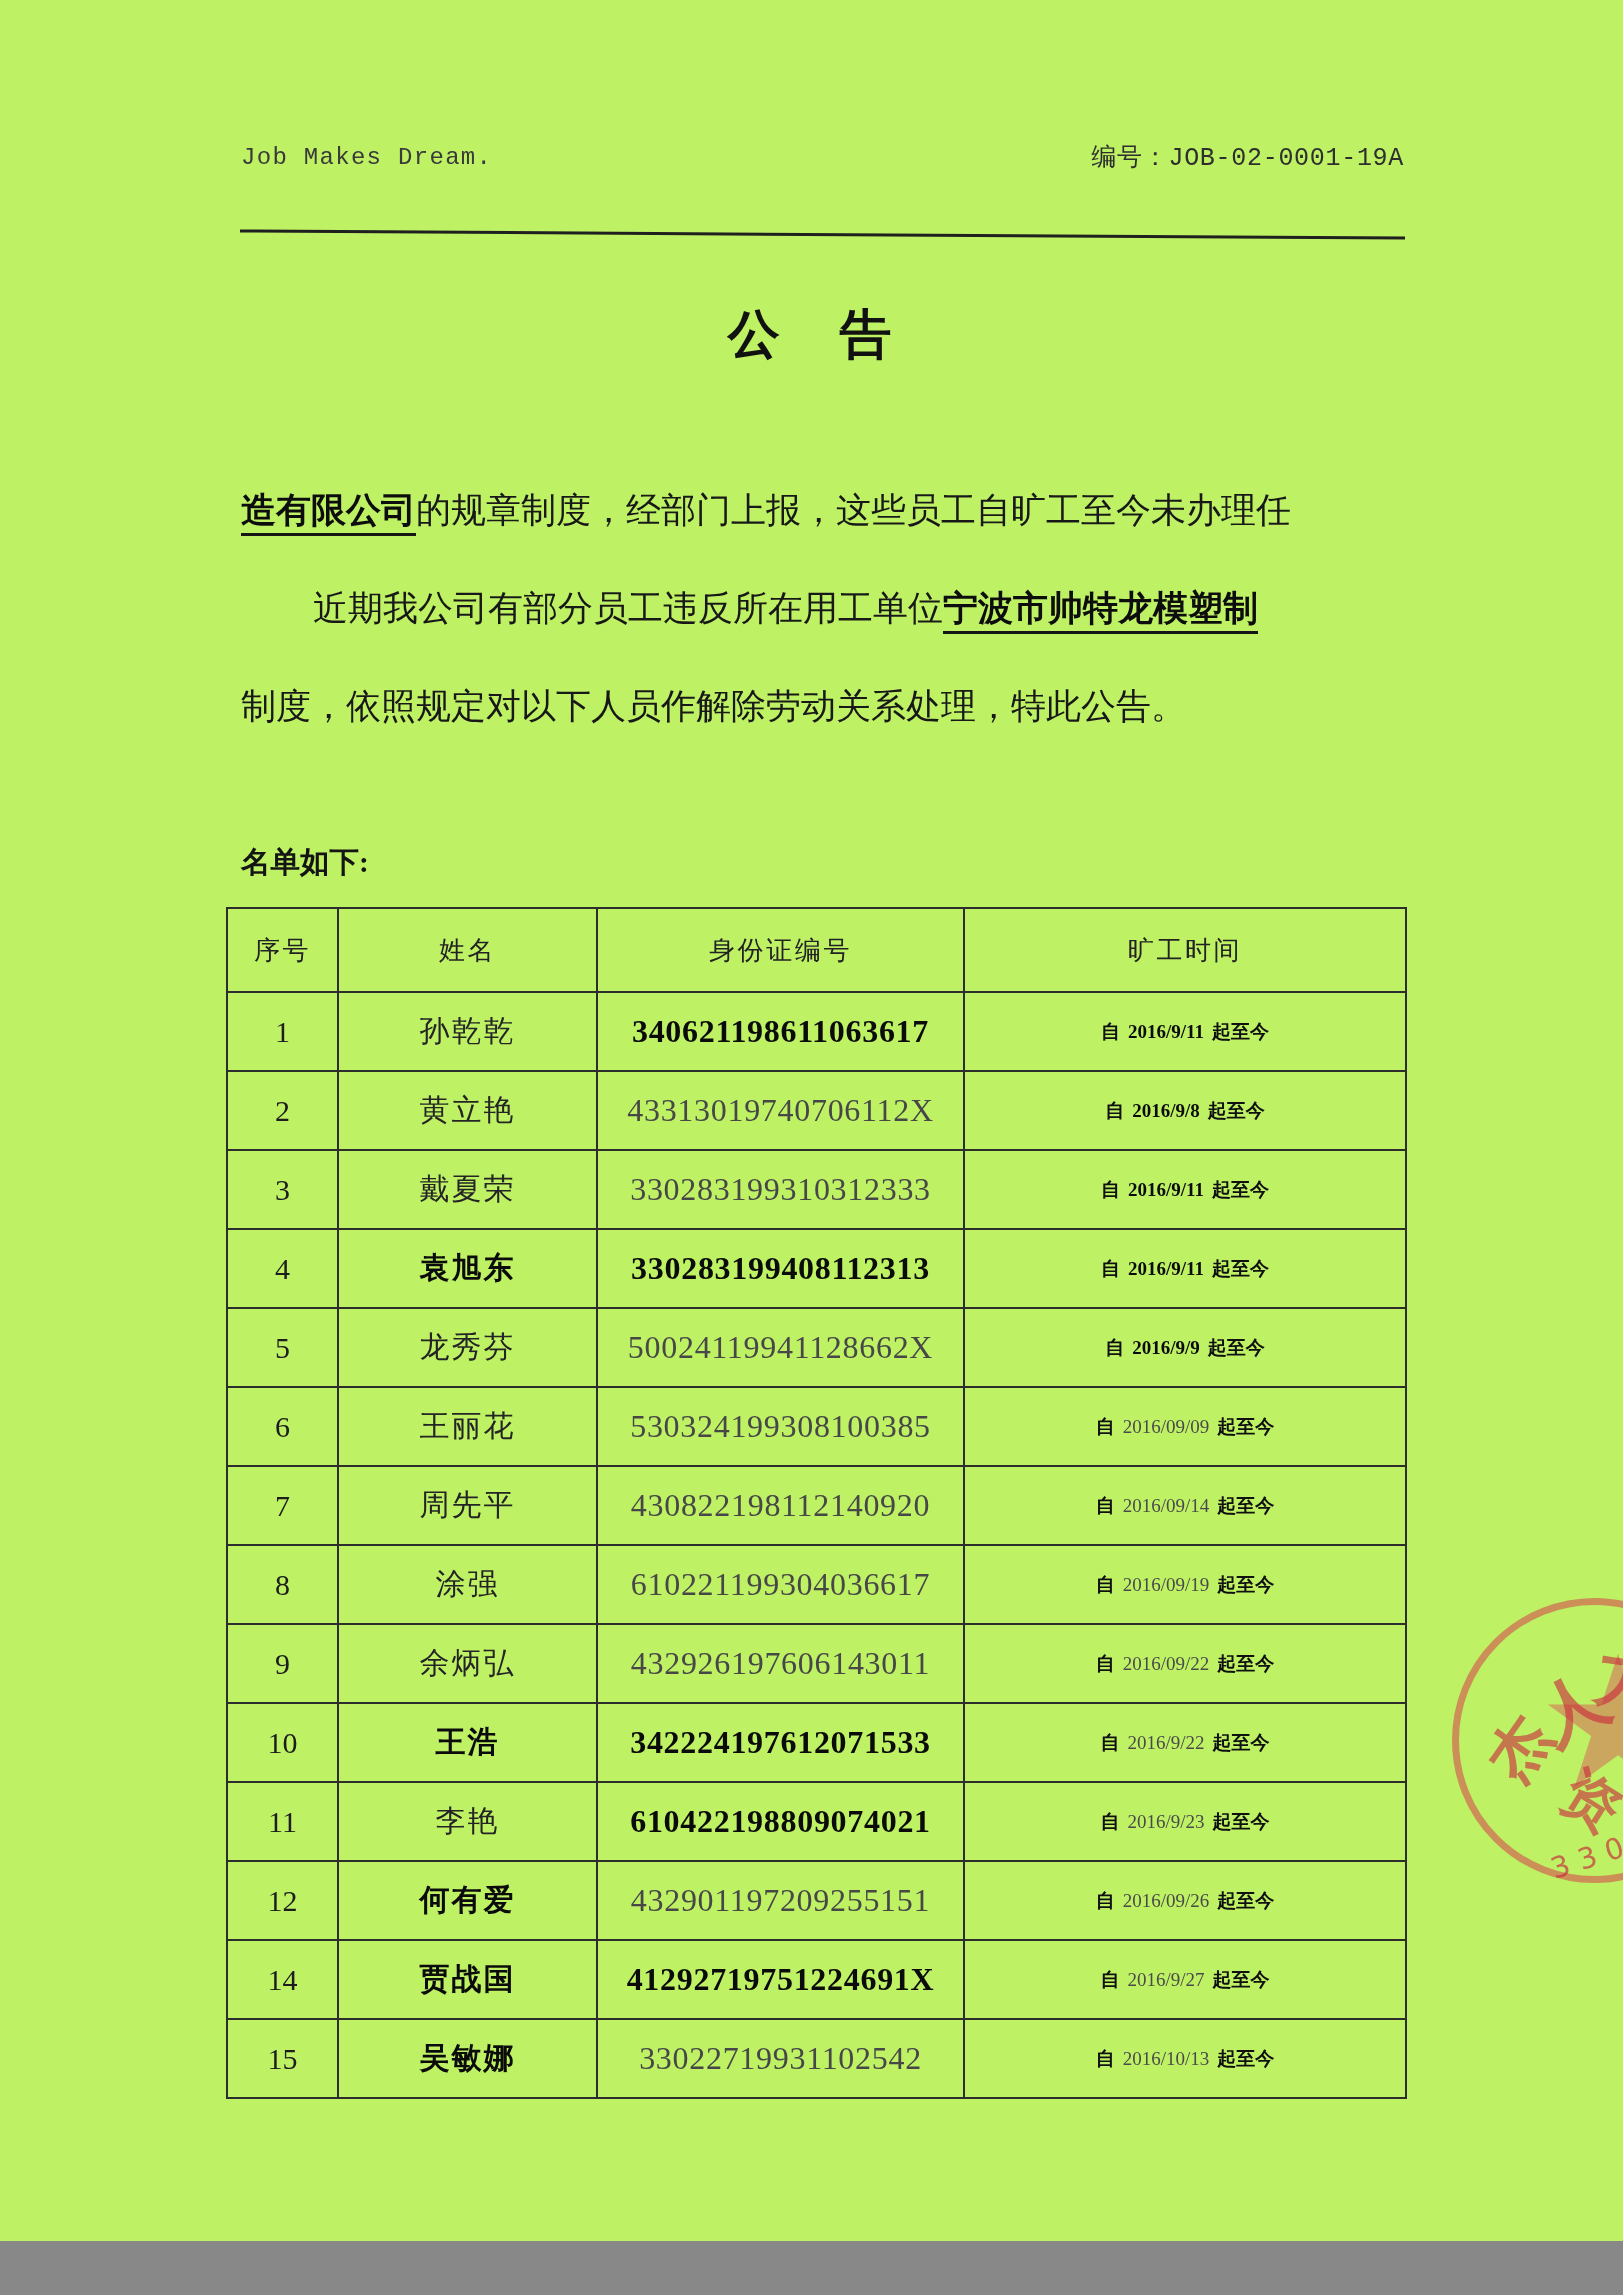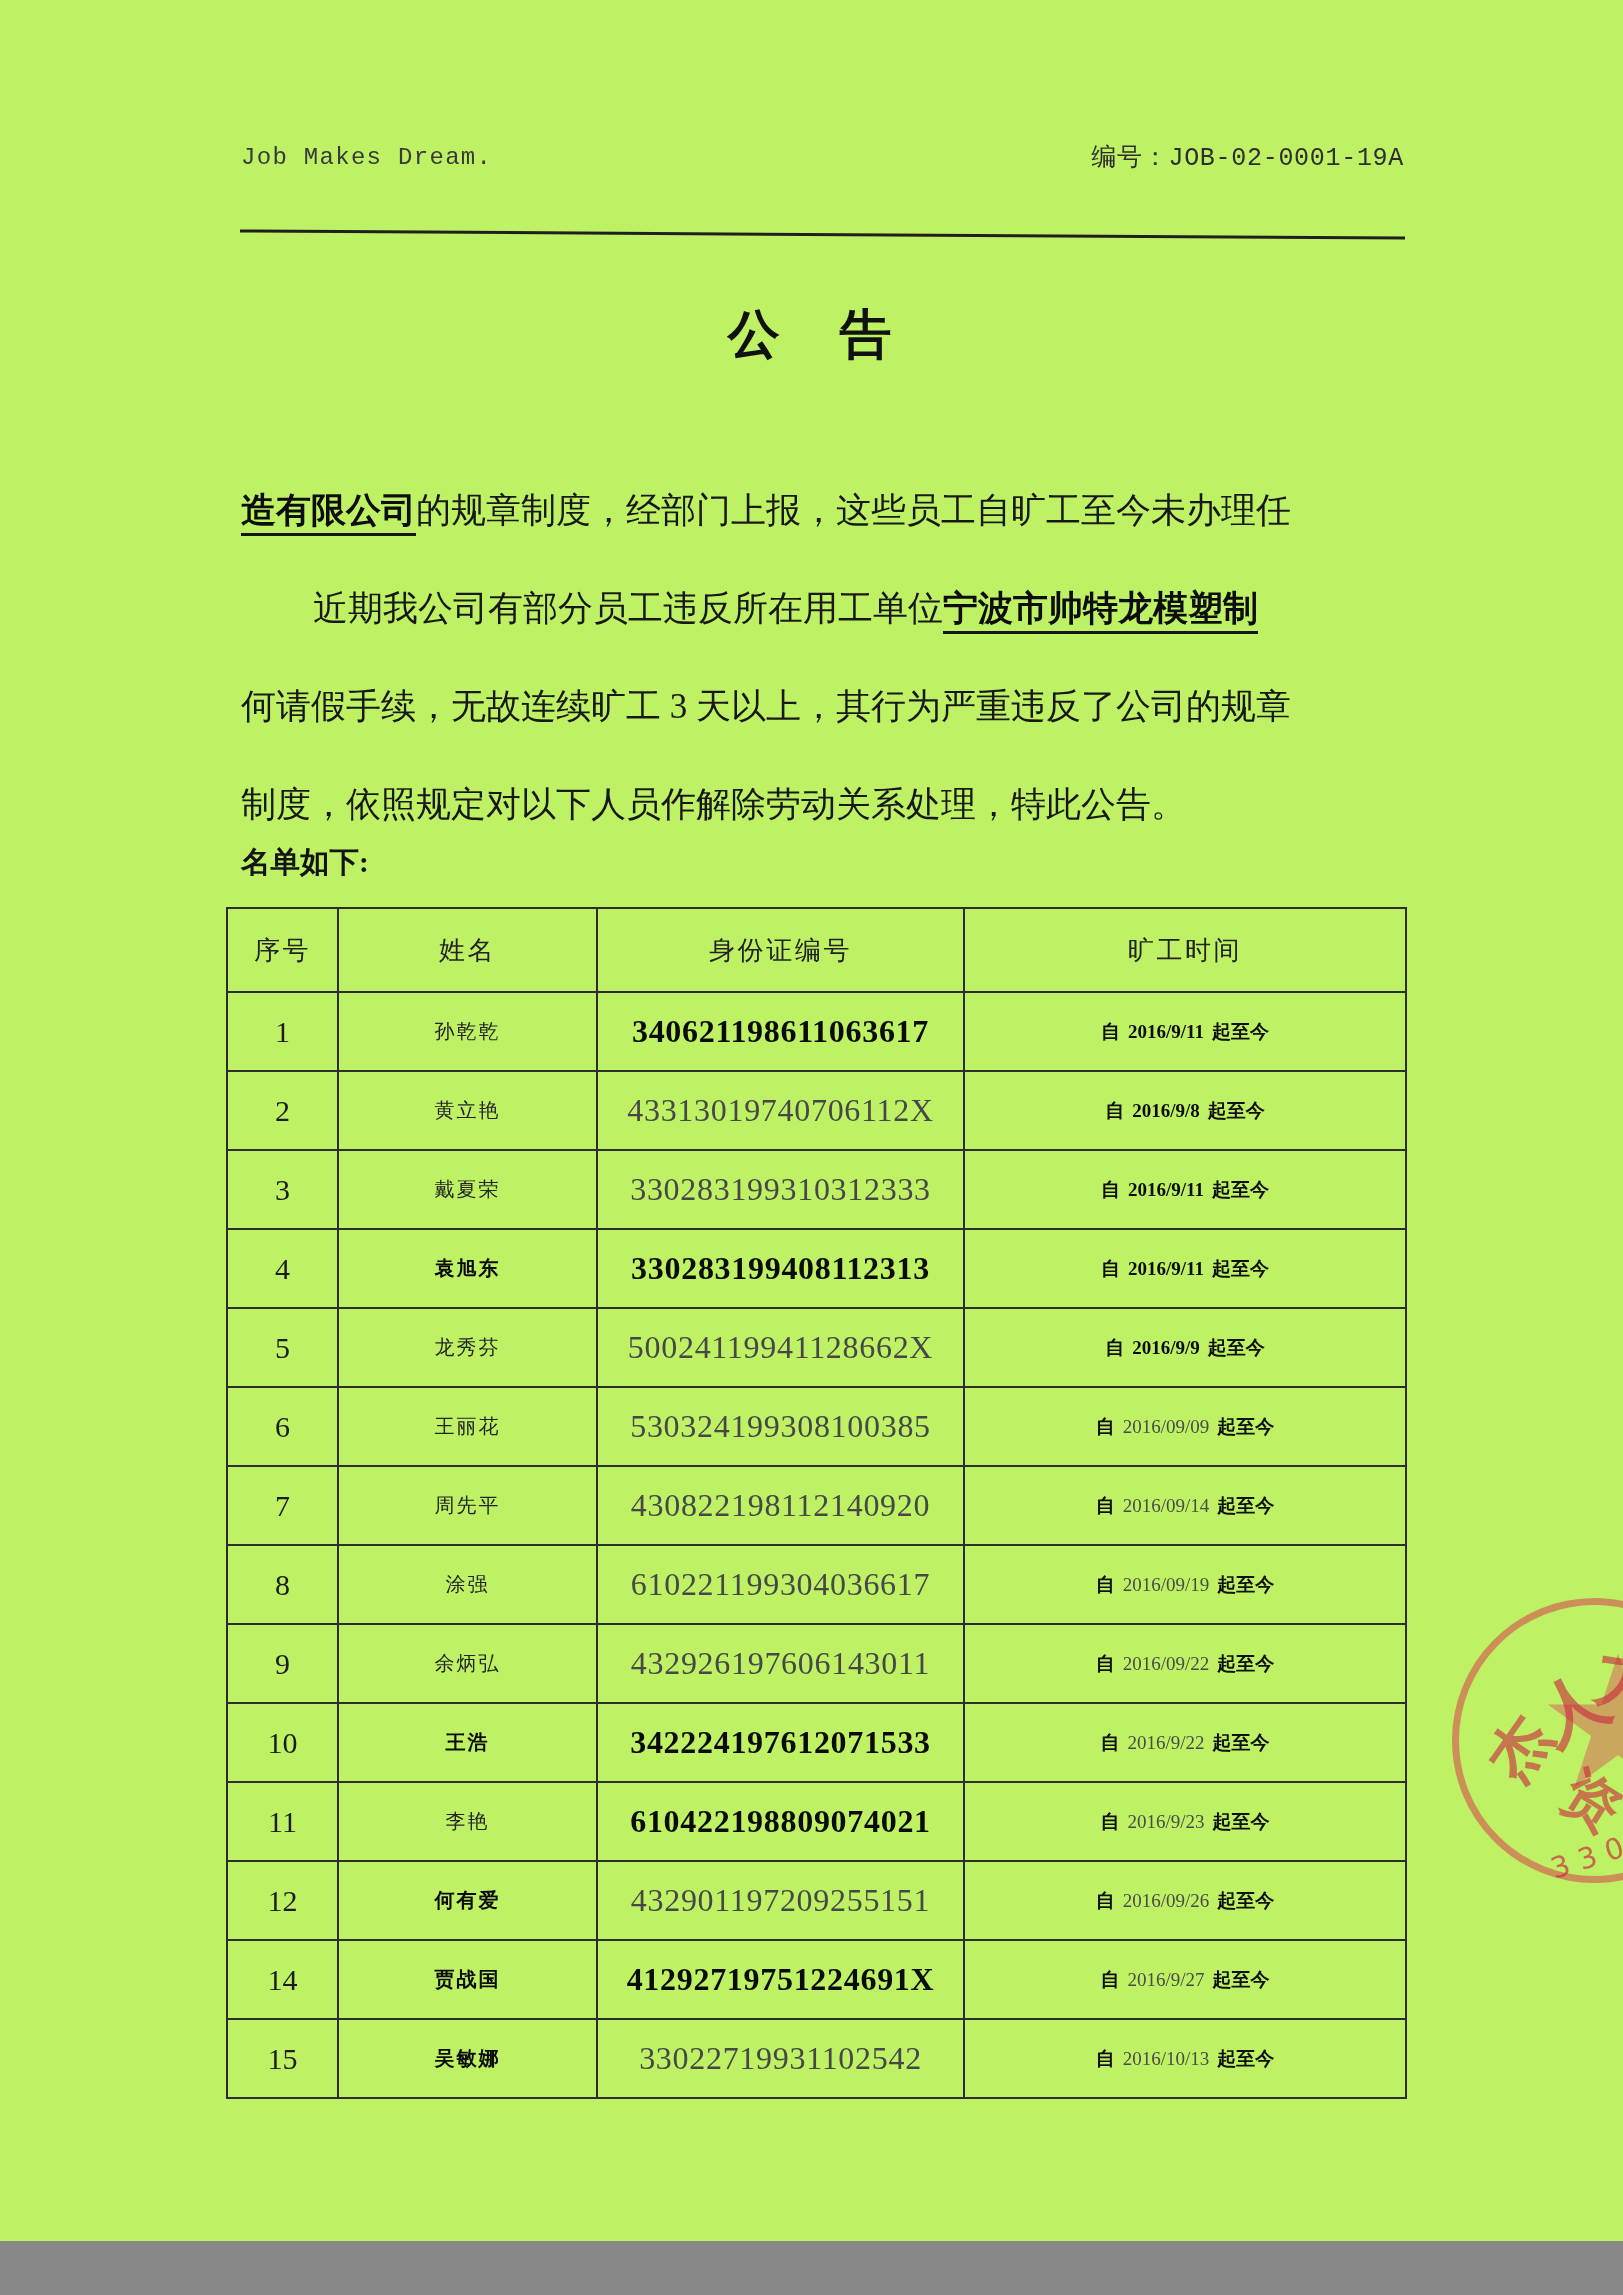--- a/index.html
+++ b/index.html
@@ -36,21 +36,21 @@
   .list-label{position:absolute;left:241px;top:843px;font-size:29.5px;font-weight:700;color:#141414;}
   
   .roster{position:absolute;left:226px;top:907px;border-collapse:collapse;table-layout:fixed;}
   .roster th,.roster td{
     border:2.6px solid #2d2d2d;text-align:center;vertical-align:middle;
     overflow:hidden;background:transparent;
   }
   .roster th{height:80px;font-size:26px;font-weight:400;letter-spacing:2.6px;color:#222;}
   .roster td{height:75px;}
   td.c-num{font-size:30px;color:#1d1d1d;}
-  td.c-name{font-size:20px;letter-spacing:2px;color:#242424;}
+  td.c-name{font-size:30px;letter-spacing:2px;color:#242424;}
   td.c-id{font-size:32px;letter-spacing:0.7px;color:#474747;}
   td.c-date{font-size:19px;color:#1b1b1b;}
   .bold{font-weight:700;color:#0b0b0b !important;}
   .date-prefix,.date-suffix{font-weight:700;color:#101010;}
   .date-digits{margin:0 7.9px;color:#4a4a4a;}
   .date-digits.bold{color:#0b0b0b;}
   
   .seal{
     position:absolute;left:1452px;top:1598px;width:285px;height:285px;border-radius:50%;
     border:7.9px solid rgba(214,62,77,0.55);box-sizing:border-box;
@@ -77,21 +77,20 @@
 
   <div class="motto">Job Makes Dream.</div>
   <div class="doc-number">编号：JOB-02-0001-19A</div>
   <div class="header-rule"></div>
 
   <div class="doc-title">公　告</div>
 
   <div class="body-para" id="para">
       <div class="para-line"><span class="seg-bold-underline">造有限公司</span><span class="seg-normal">的规章制度，经部门上报，这些员工自旷工至今未办理任</span></div>
       <div class="para-line indent"><span class="seg-normal">近期我公司有部分员工违反所在用工单位</span><span class="seg-bold-underline">宁波市帅特龙模塑制</span></div>
-      <div class="para-line"><span class="seg-normal">何请假手续，无故连续旷工 3 天以上，其行为严重违反了公司的规章</span></div>
       <div class="para-line"><span class="seg-normal">制度，依照规定对以下人员作解除劳动关系处理，特此公告。</span></div>
     </div>
 
   <div class="list-label">名单如下:</div>
 
   <table class="roster">
     <colgroup>
       <col style="width:111px">
         <col style="width:259px">
         <col style="width:367px">

